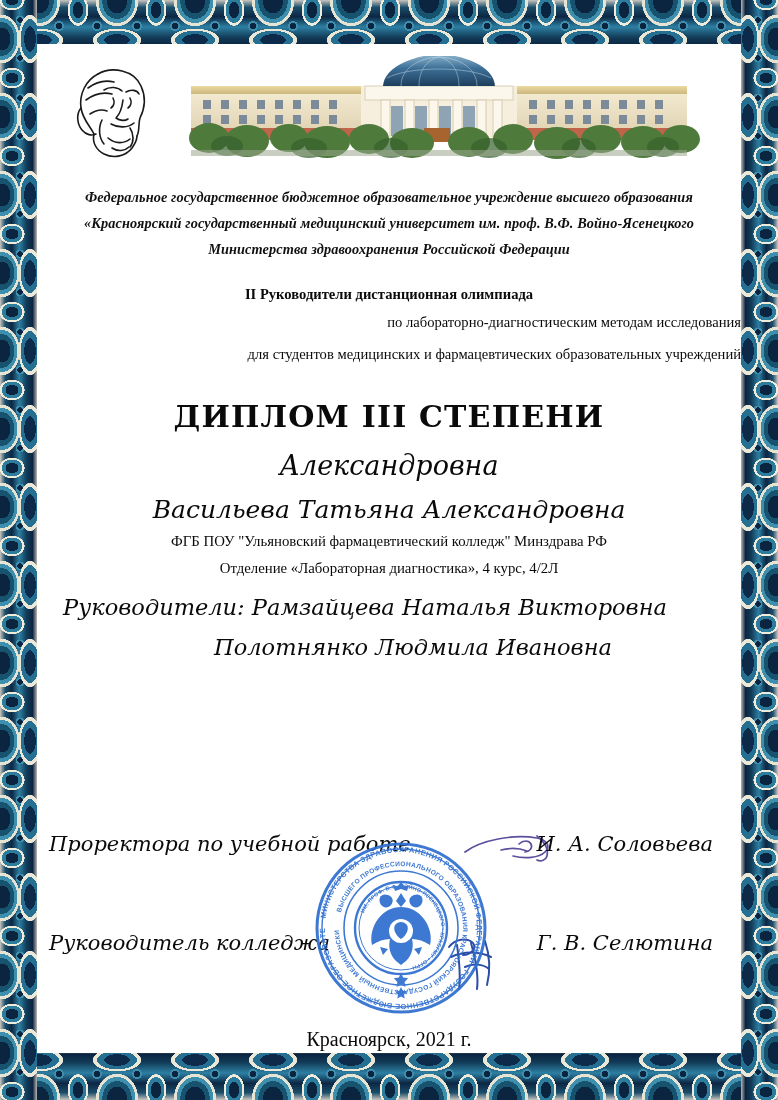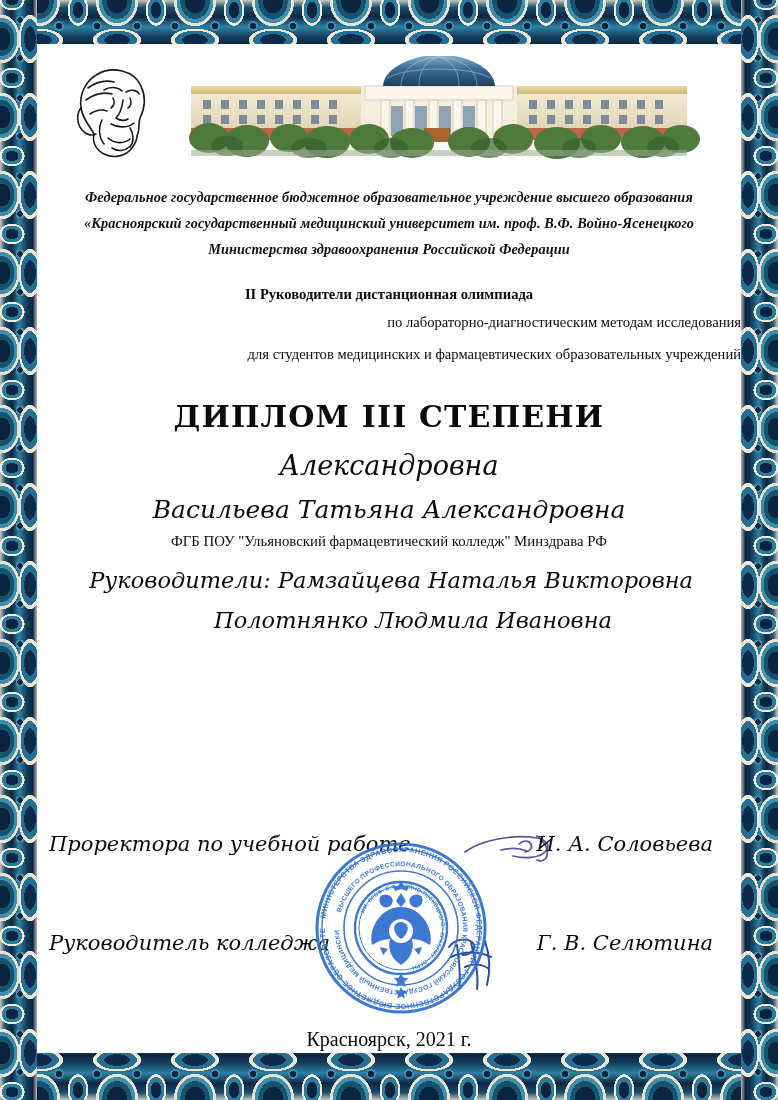--- a/index.html
+++ b/index.html
@@ -161,21 +161,21 @@
   }
 
   #supervisors-block { margin-top: 10px; }
   .supervisor-line {
     font-family: "DejaVu Serif", "Liberation Serif", serif;
     font-style: italic;
     font-size: 22.5px;
     line-height: 40px;
     color: #0a0a0a;
   }
-  #supervisor-line-1 { text-align: right; padding-right: 48px; }
+  #supervisor-line-1 { text-align: center; padding-right: 48px; }
   #supervisor-line-2 { text-align: center; padding-left: 48px; }
 
   
   #signature-area {
     position: absolute;
     left: 0;
     top: 770px;
     width: 704px;
     height: 239px;
   }
@@ -395,20 +395,21 @@
     <div class="txt-block" id="olympiad-block">
       <div class="olymp-title">II Руководители дистанционная олимпиада</div>
       <div class="olymp-sub">по лабораторно-диагностическим методам исследования</div>
       <div class="olymp-sub">для студентов медицинских и фармацевтических образовательных учреждений</div>
     </div>
 
     <div class="txt-block" id="diploma-title">ДИПЛОМ  III СТЕПЕНИ</div>
     <div class="txt-block" id="awarded-label">Александровна</div>
     <div class="txt-block" id="recipient-name">Васильева Татьяна Александровна</div>
     <div class="txt-block" id="college-name">ФГБ ПОУ "Ульяновский фармацевтический колледж" Минздрава РФ</div>
+    <div class="txt-block" id="department-line">Отделение «Лабораторная диагностика»,  4 курс, 4/2Л</div>
 
     <div id="supervisors-block">
       <div class="supervisor-line" id="supervisor-line-1">Руководители: Рамзайцева Наталья Викторовна</div>
       <div class="supervisor-line" id="supervisor-line-2">Полотнянко Людмила Ивановна</div>
     </div>
 
     <div id="signature-area">
 
       <div class="sign-row" id="sign-row-vice">
         <span class="sign-role">Проректора по учебной работе</span>

